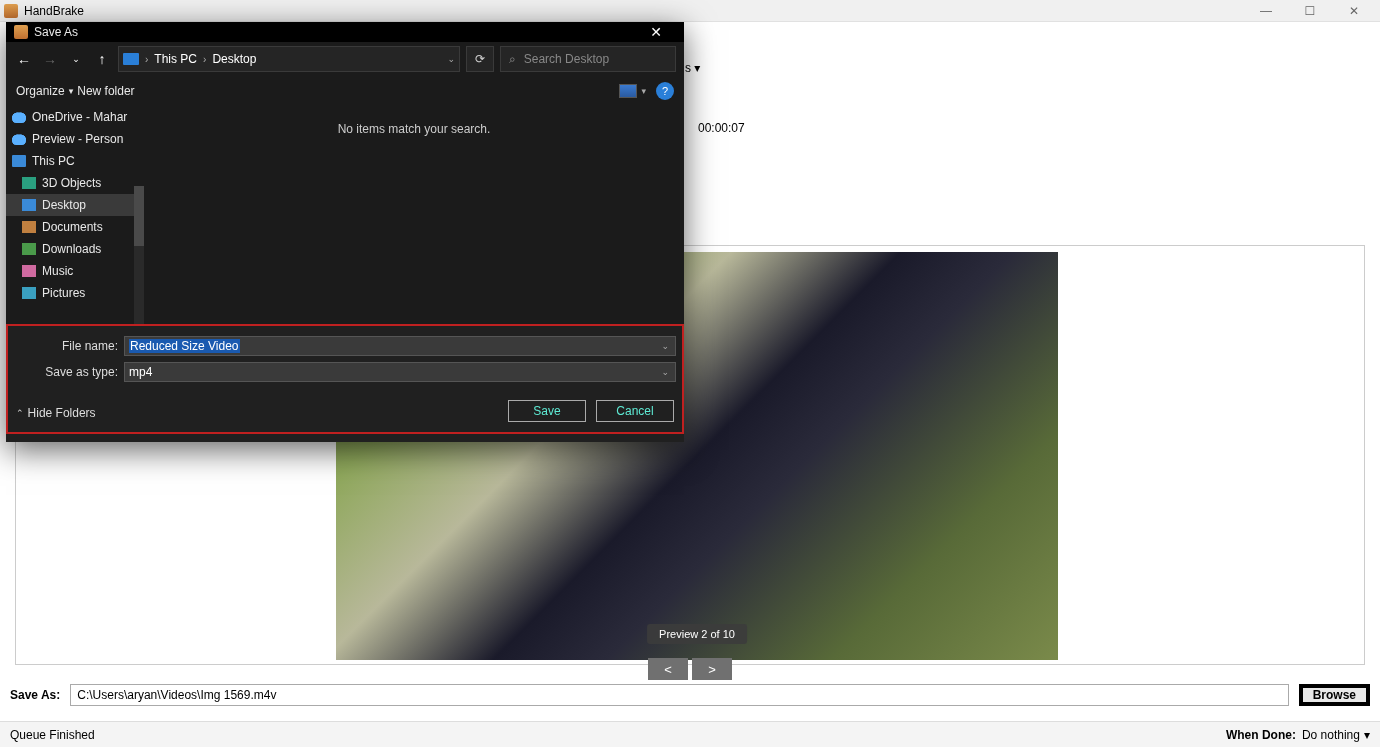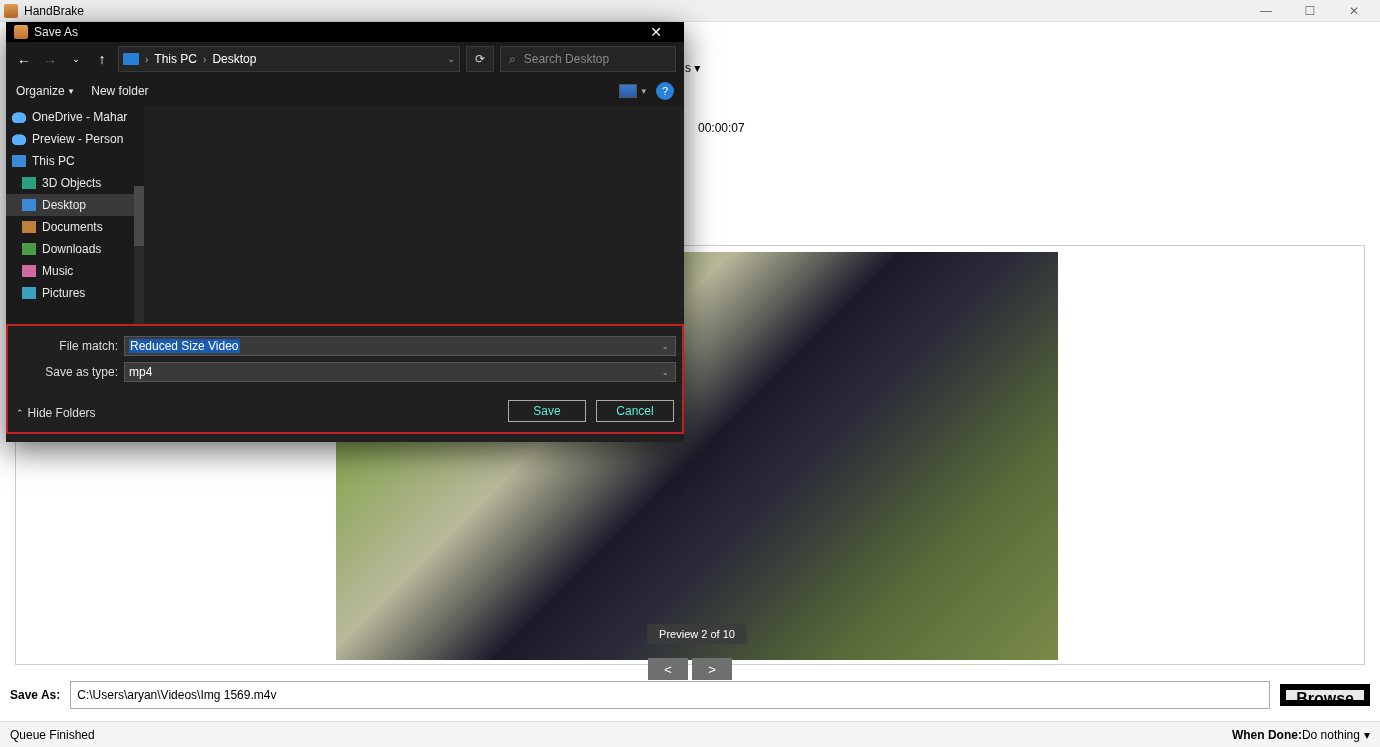--- a/index.html
+++ b/index.html
@@ -18,44 +18,44 @@
   .preview-area { position:absolute; left:15px; right:15px; top:223px; bottom:82px; border:1px solid #ccc; }
   .preview-img { position:absolute; left:320px; top:6px; width:722px; height:408px; background:
      linear-gradient(135deg,#6b8a3a 0%, #8fa85c 20%, #b8b89a 35%, #1a1a2a 50%, #2a2a3a 60%, #586a38 80%, #7a8a4a 100%);
      overflow:hidden; }
   .preview-badge { position:absolute; bottom:16px; left:50%; transform:translateX(-50%); background:rgba(60,60,60,0.9); color:#fff; padding:4px 12px; border-radius:3px; font-size:11px; }
   .nav-btn { width:40px; height:22px; background:#707070; color:#fff; display:flex; align-items:center; justify-content:center; border:none; font-size:13px; cursor:pointer;}
   .nav-set { position:absolute; left:50%; transform:translateX(-50%); top:636px; display:flex; gap:4px; }
 
   .bottom-row { position:absolute; left:10px; right:10px; top:684px; height:22px; display:flex; align-items:center; gap:10px;}
   .bottom-row label { font-weight:bold; font-size:12px; }
-  .bottom-row input { flex:1; height:28px; border:1px solid #aaa; padding:0 6px; font-size:12px; background:#fff; }
-  .bottom-row button { height:22px; padding:0 10px; border:6px solid #000000; background:#e8e8e8; font-size:16px; font-weight:bold; cursor:pointer;}
+  .bottom-row input { flex:1; height:22px; border:1px solid #aaa; padding:0 6px; font-size:12px; background:#fff; }
+  .bottom-row button { height:22px; padding:0 10px; border:4px solid #000000; background:#e8e8e8; font-size:12px; font-weight:bold; cursor:pointer;}
   .status-bar { position:absolute; left:0; right:0; bottom:0; height:26px; background:#f4f4f4; display:flex; align-items:center; padding:0 10px; font-size:12px; border-top:1px solid #ddd;}
-  .status-bar .right { margin-left:auto; display:flex; align-items:flex-end; }
+  .status-bar .right { margin-left:auto; display:flex; align-items:flex-end; gap:6px; }
   .status-bar .right b { font-weight:bold; }
   .status-bar .dd { display:flex; align-items:center; gap:4px; }
 
   
   .dialog { position:absolute; left:6px; top:22px; width:678px; height:420px; background:#202020; color:#e8e8e8; box-shadow:0 8px 30px rgba(0,0,0,0.6); }
   .dlg-title { height:20px; display:flex; align-items:center; padding:0 8px; background:#000; }
   .dlg-title .icon { width:14px; height:14px; margin-right:6px; background:linear-gradient(#e0a050,#c07030); border-radius:2px; }
   .dlg-title .t { font-size:12px; }
   .dlg-title .close { margin-left:auto; width:40px; height:28px; display:flex; align-items:center; justify-content:center; color:#fff; cursor:pointer; font-size:14px;}
   .dlg-nav { height:34px; display:flex; align-items:center; gap:6px; padding:0 8px; background:#1b1b1b; }
   .nav-arrow { width:20px; height:20px; display:flex; align-items:center; justify-content:center; color:#fff; cursor:pointer; font-size:14px;}
   .nav-arrow.fwd { color:#666; }
   .addrbar { flex:1; height:26px; background:#252525; border:1px solid #3a3a3a; display:flex; align-items:center; padding:0 4px; gap:4px; font-size:12px;}
   .addrbar .pc-ico { width:16px; height:12px; background:#2a7fd8; border-radius:1px; flex:none;}
   .addrbar .sep { color:#aaa; font-size:10px; margin:0 2px;}
   .addrbar .crumb { color:#fff; }
   .addrbar .tail { margin-left:auto; display:flex; align-items:center; gap:6px; color:#aaa;}
   .refresh-btn { width:28px; height:26px; display:flex; align-items:center; justify-content:center; color:#ccc; border:1px solid #3a3a3a; background:#252525; cursor:pointer;}
   .searchbox { width:176px; height:26px; background:#252525; border:1px solid #3a3a3a; display:flex; align-items:center; padding:0 8px; color:#888; gap:8px; font-size:12px;}
-  .dlg-toolbar { height:30px; display:flex; align-items:center; padding:0 10px; gap:18px; background:#1b1b1b; font-size:12px;}
+  .dlg-toolbar { height:30px; display:flex; align-items:center; padding:0 10px; gap:4px; background:#1b1b1b; font-size:12px;}
   .dlg-toolbar .org { display:flex; align-items:center; gap:4px; cursor:pointer;}
   .dlg-toolbar .right { margin-left:auto; display:flex; align-items:center; gap:10px;}
   .view-ico { width:18px; height:14px; background:linear-gradient(#3a7ad0,#2a5aa0); border:1px solid #555; }
   .view-caret { color:#aaa; font-size:9px; }
   .help-ico { width:18px; height:18px; border-radius:50%; background:#2a7fd8; color:#fff; display:flex; align-items:center; justify-content:center; font-size:11px; cursor:pointer;}
   .dlg-body { display:flex; height:218px; }
   .tree { width:138px; overflow:hidden; background:#1b1b1b; position:relative; font-size:12px;}
   .tree-scroll { position:absolute; right:0; top:80px; width:10px; height:138px; background:#2a2a2a;}
   .tree-scroll .thumb { position:absolute; top:0; left:0; right:0; height:60px; background:#4a4a4a;}
   .tree-item { height:22px; display:flex; align-items:center; padding-left:6px; gap:6px; cursor:pointer; white-space:nowrap; overflow:hidden;}
@@ -208,27 +208,30 @@
           <span>Music</span>
         </div>
         <div class="tree-item indent">
           <div class="ico pic"></div>
           <span>Pictures</span>
         </div>
         <div class="tree-scroll">
           <div class="thumb"></div>
         </div>
     </div>
+    <div class="filelist">
+      <span>No items match your search.</span>
+    </div>
   </div>
 
   <div class="dlg-footer">
     <div class="highlight-box"></div>
     <div class="form-rows">
       <div class="form-row">
-        <label>File match:</label>
+        <label>File name:</label>
         <div class="field">
           <span class="sel">Reduced Size Video</span>
           <span class="caret">⌄</span>
         </div>
       </div>
       <div class="form-row">
         <label>Save as type:</label>
         <div class="field">
           <span>mp4</span>
           <span class="caret">⌄</span>

